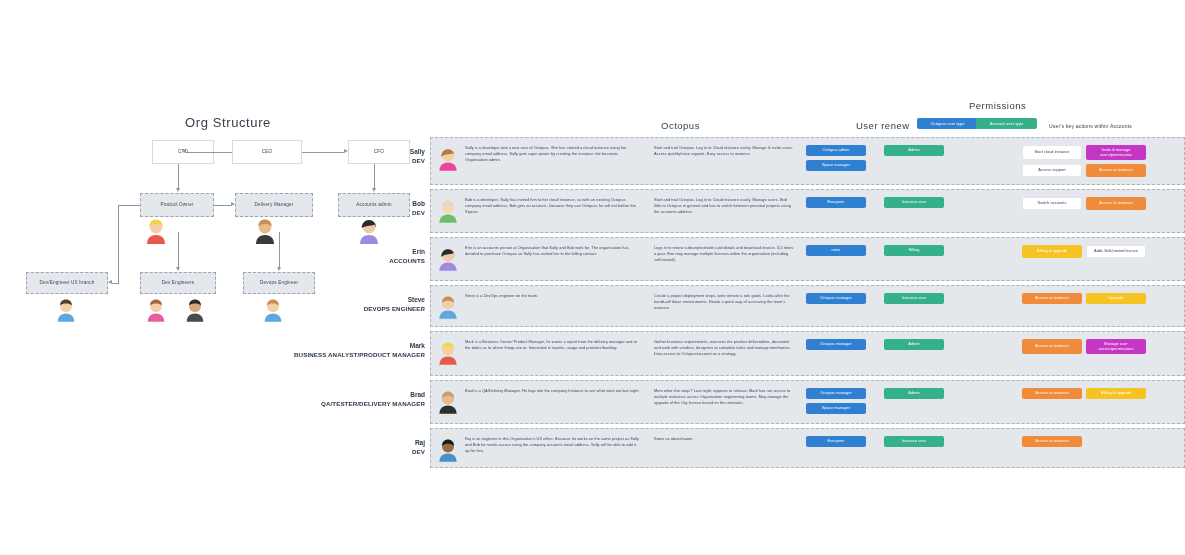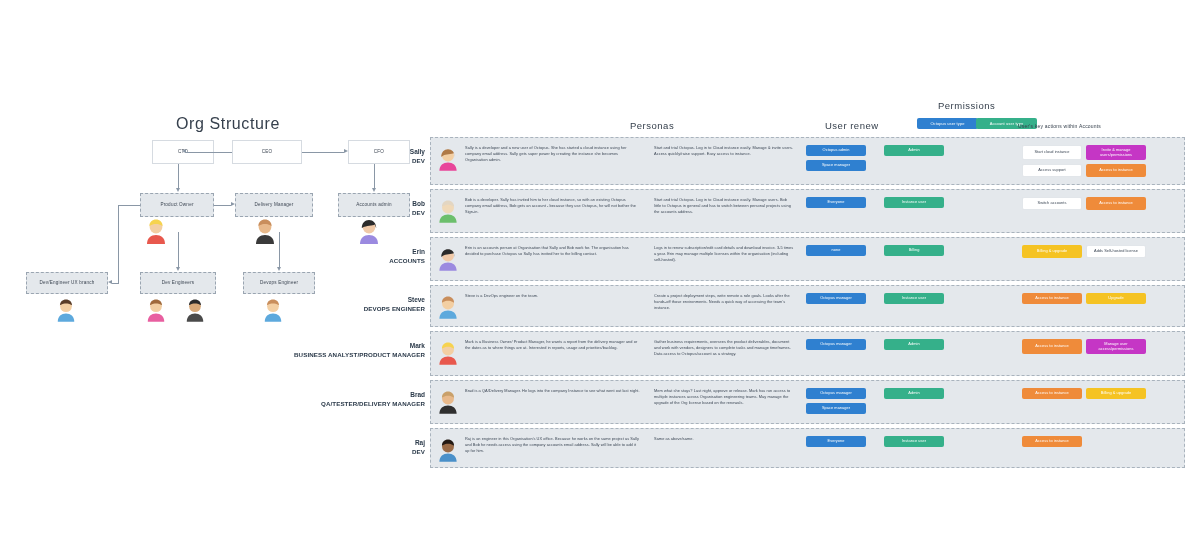--- a/index.html
+++ b/index.html
@@ -12,21 +12,21 @@
     position:relative;
   }
 
   
   .abs{position:absolute;}
 
   
   #org-structure{position:absolute;left:0;top:0;width:470px;height:330px;}
   #org-title{
     position:absolute;left:228px;top:115px;transform:translateX(-50%);
-    font-size:16px;letter-spacing:.6px;color:#36404d;white-space:nowrap;
+    font-size:13px;letter-spacing:.6px;color:#36404d;white-space:nowrap;
   }
   .org-box{
     position:absolute;box-sizing:border-box;
     display:flex;align-items:center;justify-content:center;
     text-align:center;font-size:4.6px;letter-spacing:.2px;color:#3d4653;
     line-height:1.25;padding:2px;
   }
   .org-box.solid{background:#ffffff;border:1px solid #d6dbe1;}
   .org-box.dashed{background:#e4e8ec;border:1px dashed #9aa5b1;}
 
@@ -39,21 +39,21 @@
   .arrow.left{border-top:2.5px solid transparent;border-bottom:2.5px solid transparent;border-right:4px solid #8a97a6;}
 
   
   .avatar{position:relative;display:inline-block;}
   .avatar svg{display:block;}
 
   
   #matrix{position:absolute;left:430px;top:95px;width:755px;}
   #col-headers{position:relative;height:42px;}
   .col-head{
-    position:absolute;font-size:9.5px;letter-spacing:.5px;color:#36404d;white-space:nowrap;
+    position:absolute;font-size:9.5px;letter-spacing:.5px;color:#36404d;white-space:nowrap;margin-left:31px;
   }
   #hdr-personas{left:200px;top:25px;}
   #hdr-goals{left:395px;top:25px;}
   #hdr-permissions{left:508px;top:5px;}
   #hdr-keyactions{left:588px;top:28px;font-size:5px;letter-spacing:.2px;}
   .hdr-pill{position:absolute;top:23px;height:11px;border-radius:2px;color:#fff;
     font-size:4px;letter-spacing:.1px;display:flex;align-items:center;justify-content:center;padding:0 4px;white-space:nowrap;}
   #hdr-pill-octopus{left:487px;background:#2f80d0;width:53px;}
   #hdr-pill-account{left:546px;background:#35b08a;width:53px;}
 
@@ -183,21 +183,21 @@
         <path d="M3 28c0-6 4-9 9-9s9 3 9 9z" fill="#5da9dd"></path>
         <circle cx="12" cy="11" r="6.4" fill="#f3cfa3"></circle>
         <path d="M5.4 10.2c0-4.2 2.9-6.6 6.6-6.6s6.6 2.4 6.6 6.6c0 0-2.6-2.1-6.6-2.1s-6.6 2.1-6.6 2.1z" fill="#c98e5c"></path>
       </svg>
   </div>
 </div>
 
 <div id="matrix">
 
   <div id="col-headers">
-    <div class="col-head" id="hdr-personas">Personas</div>
+    <div class="col-head" id="hdr-personas">Octopus</div>
     <div class="col-head" id="hdr-goals">User renew</div>
     <div class="col-head" id="hdr-permissions">Permissions</div>
     <div class="hdr-pill" id="hdr-pill-octopus">Octopus user type</div>
     <div class="hdr-pill" id="hdr-pill-account">Account user type</div>
     <div class="col-head" id="hdr-keyactions">User's key actions within Accounts</div>
   </div>
 
   <div id="rows-container">
       <div class="row" style="min-height: 48px;">
         <div class="row-persona-label">

